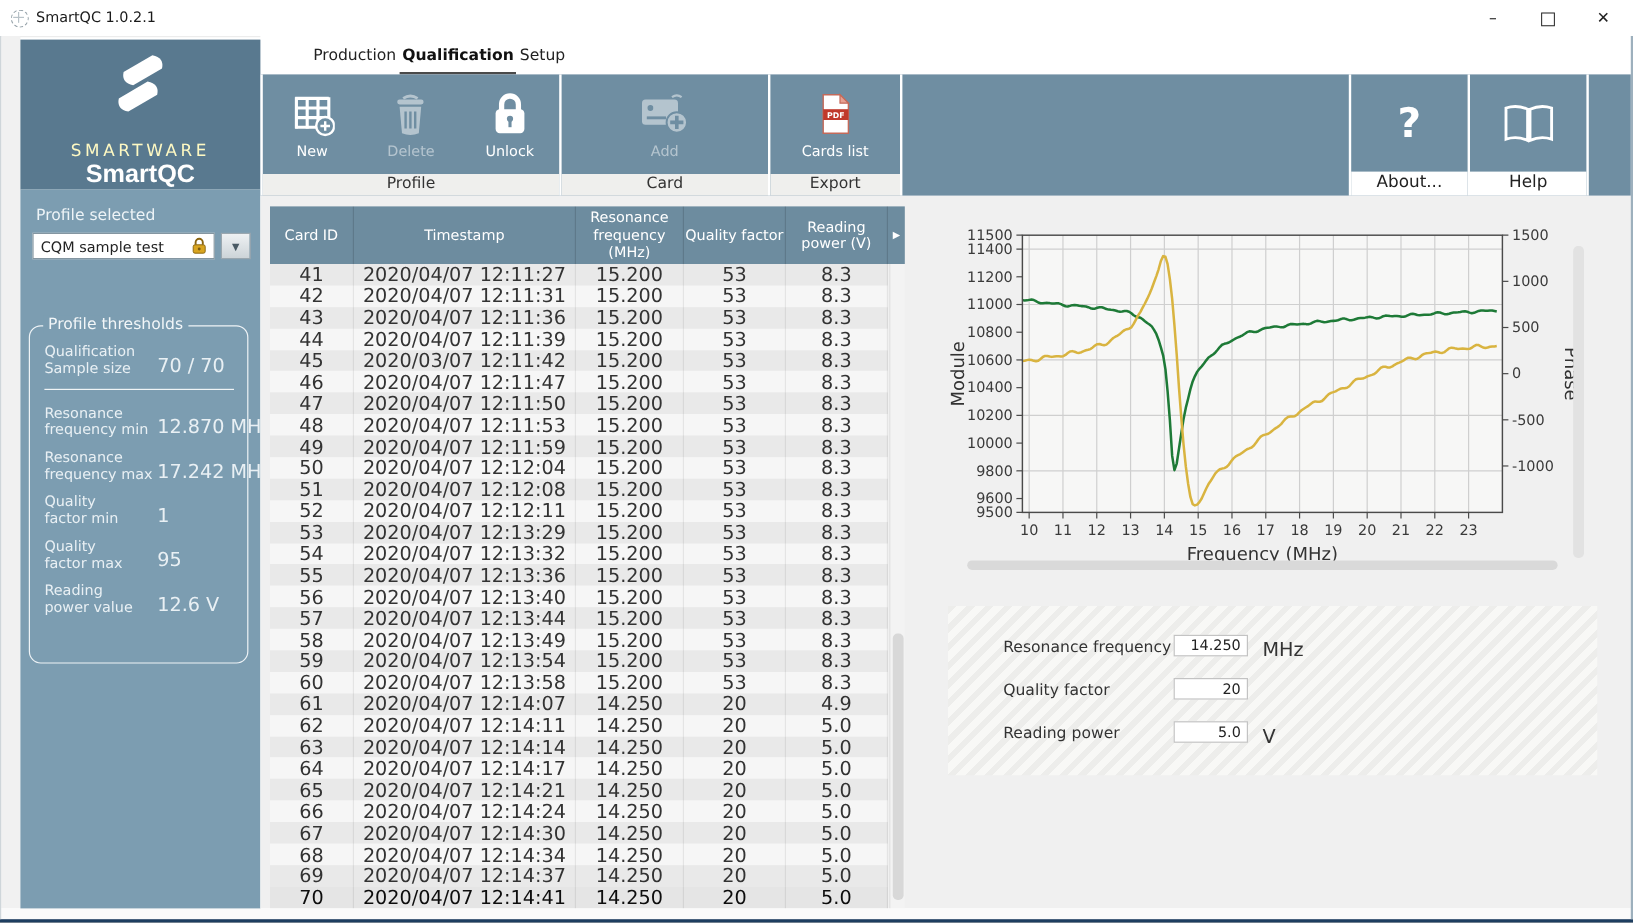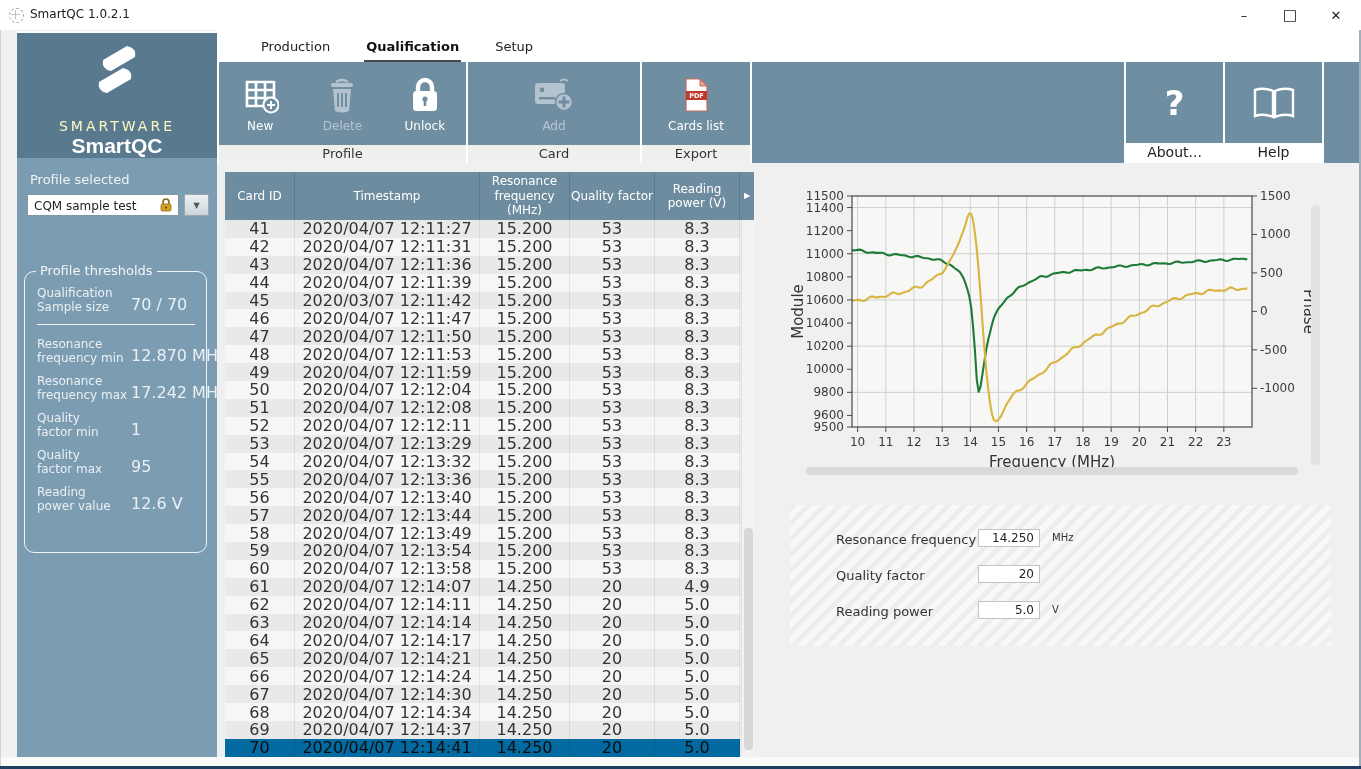--- a/index.html
+++ b/index.html
@@ -14,21 +14,21 @@
   .win-controls{position:absolute;right:2px;top:0;height:30px;display:flex;}
   .win-btn{width:46px;height:30px;display:flex;align-items:center;justify-content:center;font-size:13px;color:#222;cursor:default;}
   .win-btn.max{font-size:15px;}
   
   .edge-left{position:absolute;left:0;top:30px;width:1px;height:736px;background:#cfd6da;}
   .edge-right{position:absolute;right:0;top:30px;width:2px;height:736px;background:#9db0bd;}
   .bottom-white{position:absolute;left:0;top:757px;width:1361px;height:9px;background:#fafafa;}
   .bottom-border{position:absolute;left:0;top:766px;width:1361px;height:3px;background:#1e3e60;}
   .left-strip{position:absolute;left:1px;top:30px;width:16px;height:727px;background:#f1f1f1;}
   
-  .tabrow{position:absolute;left:217px;top:30px;width:1142px;height:32px;background:#fff;display:flex;align-items:flex-end;padding-left:42px;box-sizing:border-box;gap:32px;}
+  .tabrow{position:absolute;left:217px;top:30px;width:1142px;height:32px;background:#fff;display:flex;align-items:flex-end;padding-left:42px;box-sizing:border-box;gap:1px;}
   .tab{font-size:13px;color:#222;padding:0 2px 6px 2px;border-bottom:2px solid transparent;cursor:default;}
   .tab.active{font-weight:bold;color:#111;border-bottom:2px solid #4a4a4a;}
   
   .sidebar{position:absolute;left:17px;top:33px;width:200px;height:729px;}
   .side-header{position:absolute;left:0;top:0;width:200px;height:125px;background:#59798f;}
   .logo{position:absolute;left:72px;top:5px;width:56px;height:60px;}
   .brand{position:absolute;left:0;top:85px;width:200px;text-align:center;color:#fef9c3;font-size:14px;letter-spacing:3px;}
   .appname{position:absolute;left:0;top:101px;width:200px;text-align:center;color:#fff;font-size:21px;font-weight:bold;font-family:Liberation Sans, sans-serif;}
   .side-body{position:absolute;left:0;top:125px;width:200px;height:604px;background:#7c9db1;}
   .profile-label{position:absolute;left:13px;top:14px;font-size:13px;color:#eef4f7;}
@@ -63,36 +63,36 @@
   .qtable{position:absolute;left:225px;top:172px;}
   .t-header{display:flex;width:529px;height:48px;background:#6d8c9f;color:#fff;font-size:12px;line-height:1.2;}
   .t-hcell{display:flex;align-items:center;justify-content:center;text-align:center;box-sizing:border-box;border-right:1px solid rgba(0,0,0,.13);}
   .t-hcell:last-child{border-right:none;}
   .c0{width:70px;}.c1{width:185px;}.c2{width:90px;}.c3{width:85px;}.c4{width:85px;}.c5{width:14px;}
   .t-arrow{font-size:8px;color:#fff;}
   .t-body{width:515px;}
   .t-row{display:flex;height:17.9px;font-size:16px;color:#333;}
   .t-row.odd{background:#e9e9e9;}
   .t-row.even{background:#f6f6f6;}
-  .t-row.selected{background:#0369a1;color:#0d0d0d;}
+  .t-row.selected{background:#e5e5e5;color:#0d0d0d;}
   .t-cell{display:flex;align-items:center;justify-content:center;box-sizing:border-box;border-right:1px solid rgba(0,0,0,.07);}
   .t-scroll{position:absolute;left:516px;top:48px;width:13px;height:537px;background:#f3f3f3;border-left:1px solid #e0e0e0;box-sizing:border-box;}
   .t-thumb{position:absolute;left:2px;top:308px;width:9px;height:222px;background:#d8d8d8;border-radius:4px;}
   
   .chart{position:absolute;left:790px;top:178px;width:540px;height:300px;}
   .chart-hscroll{position:absolute;left:806px;top:467px;width:492px;height:8px;background:#d9d9d9;border-radius:4px;}
   .chart-vscroll{position:absolute;left:1311px;top:205px;width:9px;height:260px;background:#e2e2e2;border-radius:4px;}
   
   .readings{position:absolute;left:790px;top:505px;width:541px;height:141px;
     background:repeating-linear-gradient(135deg,#ededeb 0 5px,#f8f8f6 5px 11px);}
   .r-row{position:absolute;left:0;width:100%;height:22px;}
   .r-label{position:absolute;left:46px;top:3px;font-size:13px;color:#333;}
   .r-input{position:absolute;left:188px;top:0;width:62px;height:18px;border:1px solid #c3c3c3;background:#fff;
            font-size:12px;color:#222;text-align:right;padding:0 5px 0 2px;box-sizing:border-box;font-family:"DejaVu Sans",sans-serif;}
-  .r-unit{position:absolute;left:262px;top:3px;font-size:10px;color:#333;}
+  .r-unit{position:absolute;left:262px;top:3px;font-size:16px;color:#333;}
 </style>
 </head>
 <body>
 
 <div class="window">
 
   <div class="titlebar">
     <span class="app-icon"></span>
     <span class="title-text">SmartQC 1.0.2.1</span>
     <div class="win-controls">

